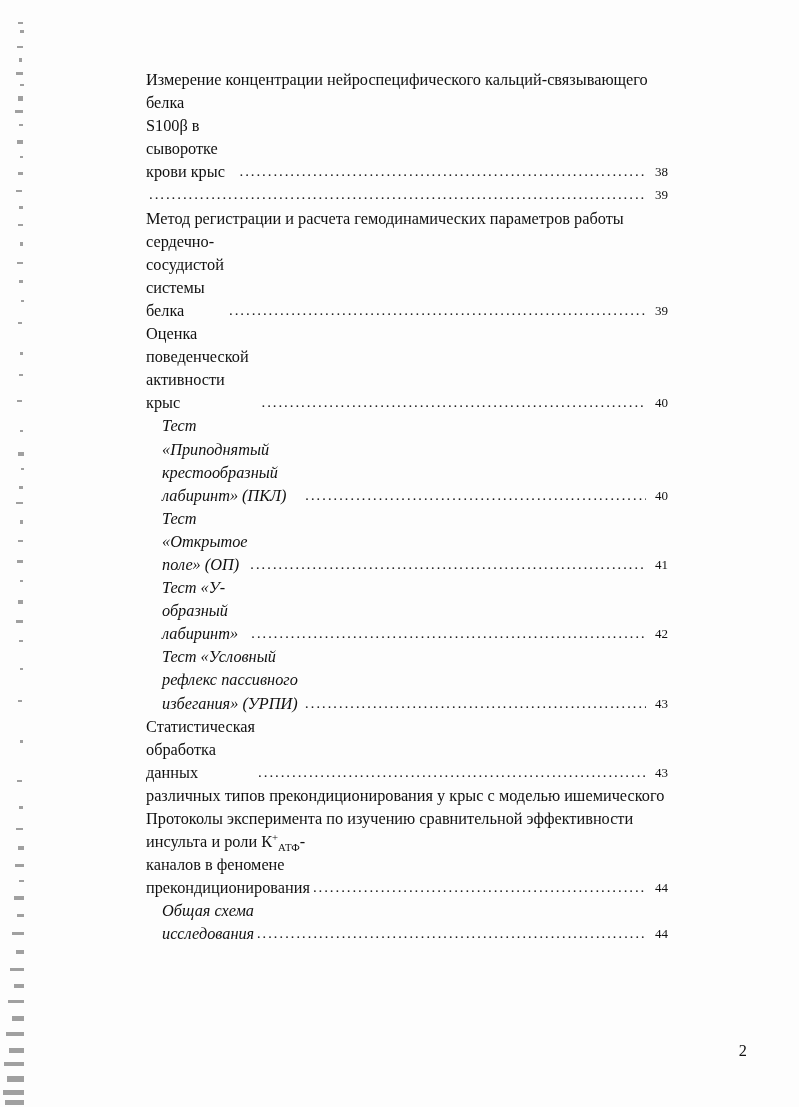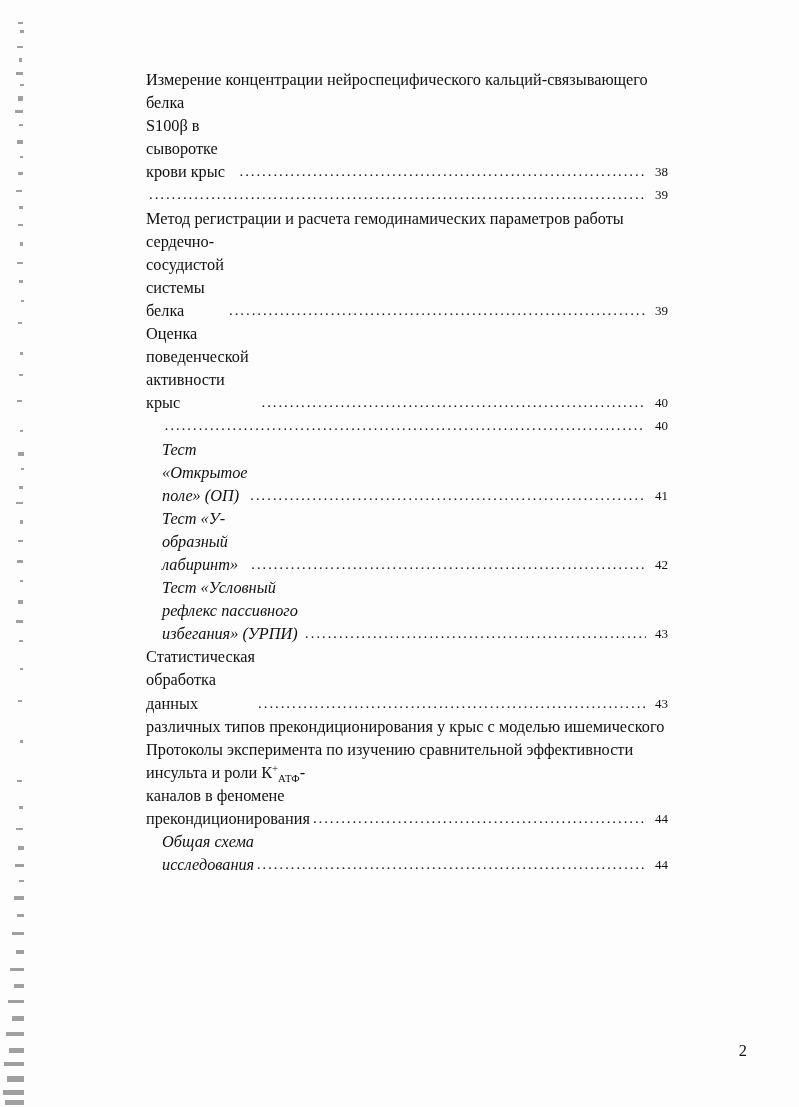--- a/index.html
+++ b/index.html
@@ -187,20 +187,21 @@
       </div>
       <div class="entry lvl1">
         <div class="tail">
           <span class="txt">Оценка поведенческой активности крыс</span>
           <span class="leader"></span>
           <span class="pg">40</span>
         </div>
       </div>
       <div class="entry lvl2 ital">
         <div class="tail">
+          <span class="txt">Тест «Приподнятый крестообразный лабиринт» (ПКЛ)</span>
           <span class="leader"></span>
           <span class="pg">40</span>
         </div>
       </div>
       <div class="entry lvl2 ital">
         <div class="tail">
           <span class="txt">Тест «Открытое поле» (ОП)</span>
           <span class="leader"></span>
           <span class="pg">41</span>
         </div>

